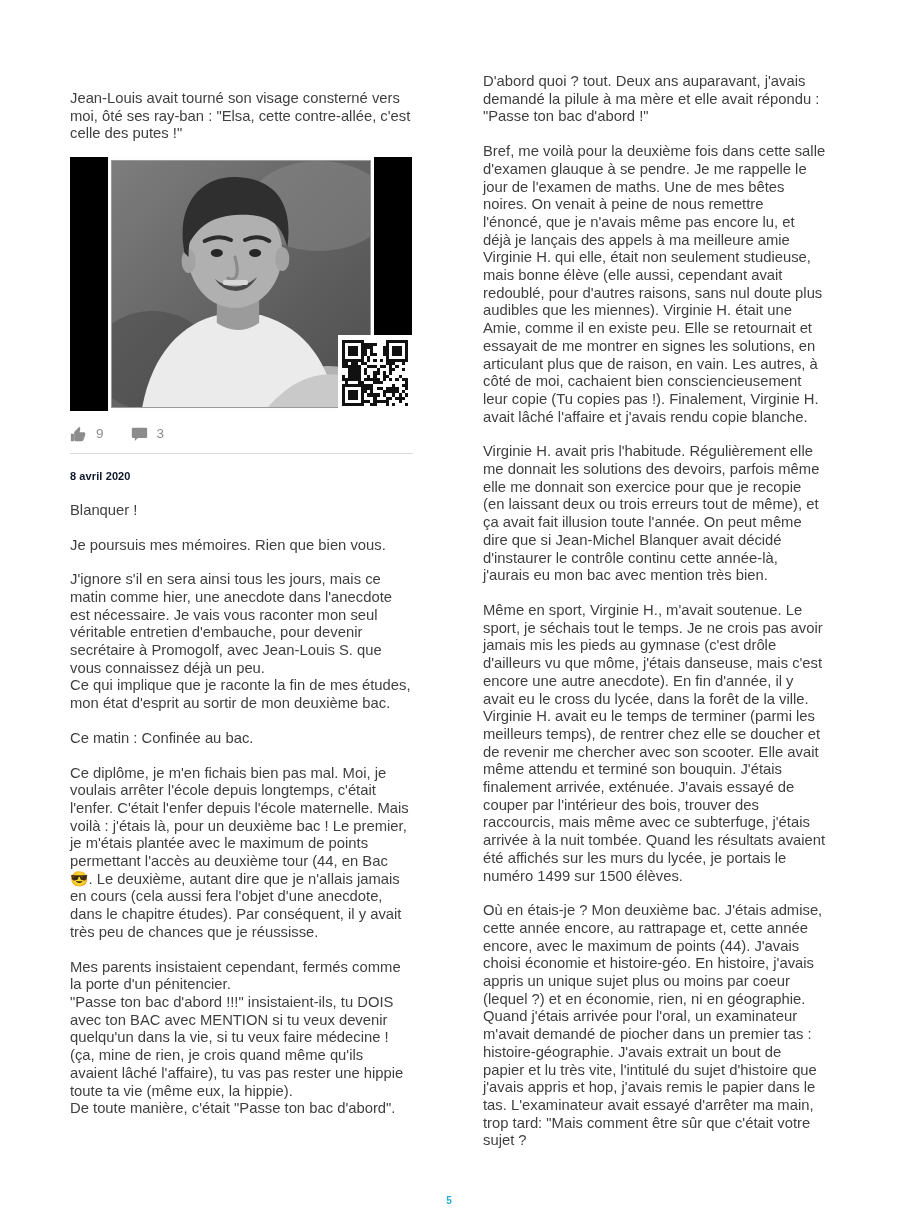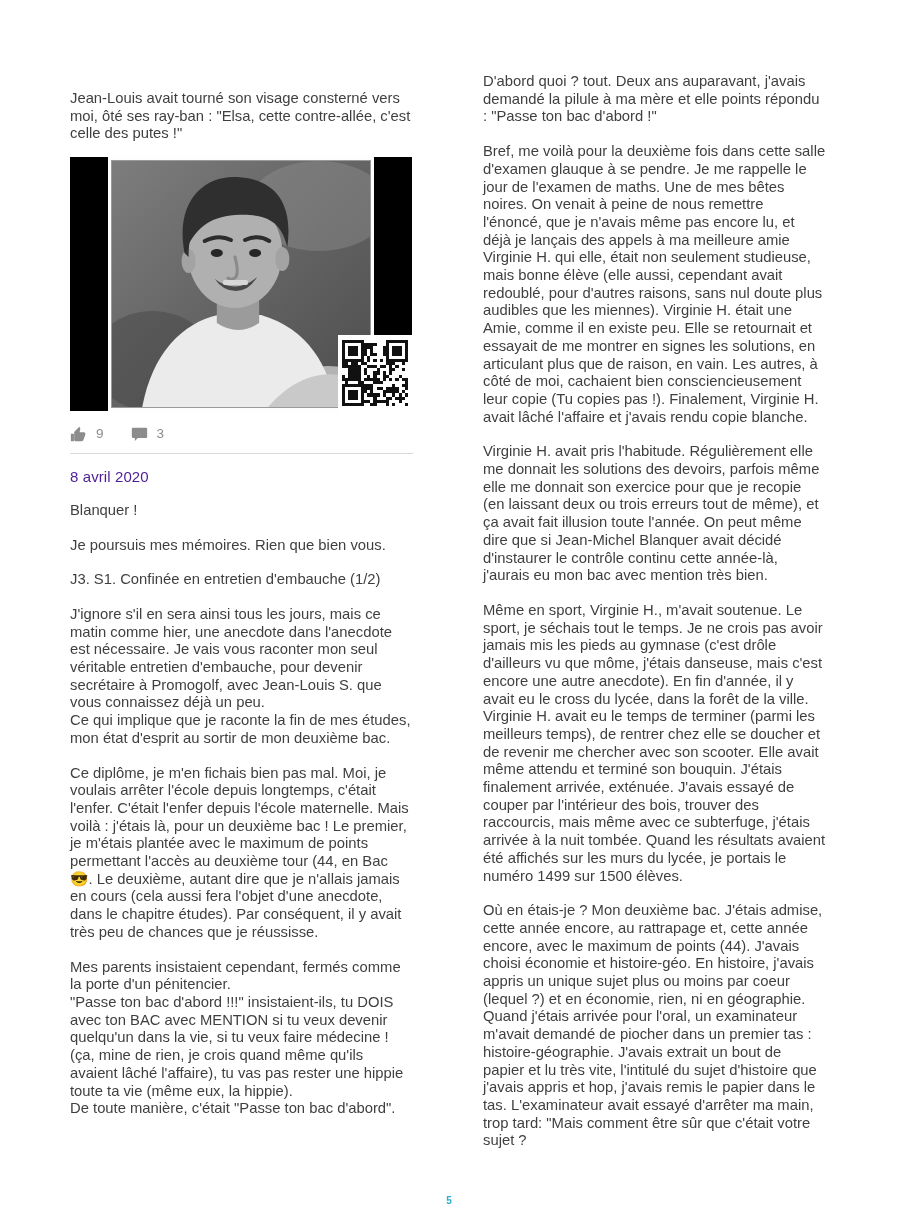--- a/index.html
+++ b/index.html
@@ -39,21 +39,21 @@
     margin:0 0 8px 0; height:22px; color:#8c8c8c; font-size:13.5px;
   }
   .reaction-row .count { margin-right:18px; }
   .reaction-row svg { display:block; }
 
   hr.post-divider {
     border:none; border-top:1px solid #d9d9d9; margin:0 0 14px 0;
   }
 
   .post-date {
-    font-weight:normal; color:#4c1d95; font-size:15px;
+    font-weight:bold; color:#0f172a; font-size:11px;
     margin:0 0 16px 0; letter-spacing:.1px;
   }
 
   .page-number {
     position:absolute; left:0; right:0; bottom:22px;
     text-align:center; font-size:10px; font-weight:bold; color:#2baad2;
   }
 </style>
 </head>
 <body>
@@ -279,31 +279,31 @@
     </span>
     <span class="count">3</span>
   </div>
 
   <hr class="post-divider">
 
   <h2 class="post-date">8 avril 2020</h2>
 
   <p>Blanquer !</p>
   <p>Je poursuis mes mémoires. Rien que bien vous.</p>
-  <p>J3. S1. Confinée en entretien d'embauche (1/2)</p>
   <p>J'ignore s'il en sera ainsi tous les jours, mais ce matin comme hier, une anecdote dans l'anecdote est nécessaire. Je vais vous raconter mon seul véritable entretien d'embauche, pour devenir secrétaire à Promogolf, avec Jean-Louis S. que vous connaissez déjà un peu.
 Ce qui implique que je raconte la fin de mes études, mon état d'esprit au sortir de mon deuxième bac.</p>
+  <p>Ce matin : Confinée au bac.</p>
   <p>Ce diplôme, je m'en fichais bien pas mal. Moi, je voulais arrêter l'école depuis longtemps, c'était l'enfer. C'était l'enfer depuis l'école maternelle. Mais voilà : j'étais là, pour un deuxième bac ! Le premier, je m'étais plantée avec le maximum de points permettant l'accès au deuxième tour (44, en Bac 😎. Le deuxième, autant dire que je n'allais jamais en cours (cela aussi fera l'objet d'une anecdote, dans le chapitre études). Par conséquent, il y avait très peu de chances que je réussisse.</p>
   <p>Mes parents insistaient cependant, fermés comme la porte d'un pénitencier.
 "Passe ton bac d'abord !!!" insistaient-ils, tu DOIS avec ton BAC avec MENTION si tu veux devenir quelqu'un dans la vie, si tu veux faire médecine !
 (ça, mine de rien, je crois quand même qu'ils avaient lâché l'affaire), tu vas pas rester une hippie toute ta vie (même eux, la hippie).
 De toute manière, c'était "Passe ton bac d'abord".</p>
 </div>
 
 <div class="col col-right">
-  <p>D'abord quoi ? tout. Deux ans auparavant, j'avais demandé la pilule à ma mère et elle points répondu : "Passe ton bac d'abord !"</p>
+  <p>D'abord quoi ? tout. Deux ans auparavant, j'avais demandé la pilule à ma mère et elle avait répondu : "Passe ton bac d'abord !"</p>
   <p>Bref, me voilà pour la deuxième fois dans cette salle d'examen glauque à se pendre. Je me rappelle le jour de l'examen de maths. Une de mes bêtes noires. On venait à peine de nous remettre l'énoncé, que je n'avais même pas encore lu, et déjà je lançais des appels à ma meilleure amie Virginie H. qui elle, était non seulement studieuse, mais bonne élève (elle aussi, cependant avait redoublé, pour d'autres raisons, sans nul doute plus audibles que les miennes). Virginie H. était une Amie, comme il en existe peu. Elle se retournait et essayait de me montrer en signes les solutions, en articulant plus que de raison, en vain. Les autres, à côté de moi, cachaient bien consciencieusement leur copie (Tu copies pas !). Finalement, Virginie H. avait lâché l'affaire et j'avais rendu copie blanche.</p>
   <p>Virginie H. avait pris l'habitude. Régulièrement elle me donnait les solutions des devoirs, parfois même elle me donnait son exercice pour que je recopie (en laissant deux ou trois erreurs tout de même), et ça avait fait illusion toute l'année. On peut même dire que si Jean-Michel Blanquer avait décidé d'instaurer le contrôle continu cette année-là, j'aurais eu mon bac avec mention très bien.</p>
   <p>Même en sport, Virginie H., m'avait soutenue. Le sport, je séchais tout le temps. Je ne crois pas avoir jamais mis les pieds au gymnase (c'est drôle d'ailleurs vu que môme, j'étais danseuse, mais c'est encore une autre anecdote). En fin d'année, il y avait eu le cross du lycée, dans la forêt de la ville. Virginie H. avait eu le temps de terminer (parmi les meilleurs temps), de rentrer chez elle se doucher et de revenir me chercher avec son scooter. Elle avait même attendu et terminé son bouquin. J'étais finalement arrivée, exténuée. J'avais essayé de couper par l'intérieur des bois, trouver des raccourcis, mais même avec ce subterfuge, j'étais arrivée à la nuit tombée. Quand les résultats avaient été affichés sur les murs du lycée, je portais le numéro 1499 sur 1500 élèves.</p>
   <p>Où en étais-je ? Mon deuxième bac. J'étais admise, cette année encore, au rattrapage et, cette année encore, avec le maximum de points (44). J'avais choisi économie et histoire-géo. En histoire, j'avais appris un unique sujet plus ou moins par coeur (lequel ?) et en économie, rien, ni en géographie. Quand j'étais arrivée pour l'oral, un examinateur m'avait demandé de piocher dans un premier tas : histoire-géographie. J'avais extrait un bout de papier et lu très vite, l'intitulé du sujet d'histoire que j'avais appris et hop, j'avais remis le papier dans le tas. L'examinateur avait essayé d'arrêter ma main, trop tard: "Mais comment être sûr que c'était votre sujet ?</p>
 </div>
 
 <div class="page-number">5</div>
 
 </body></html>

